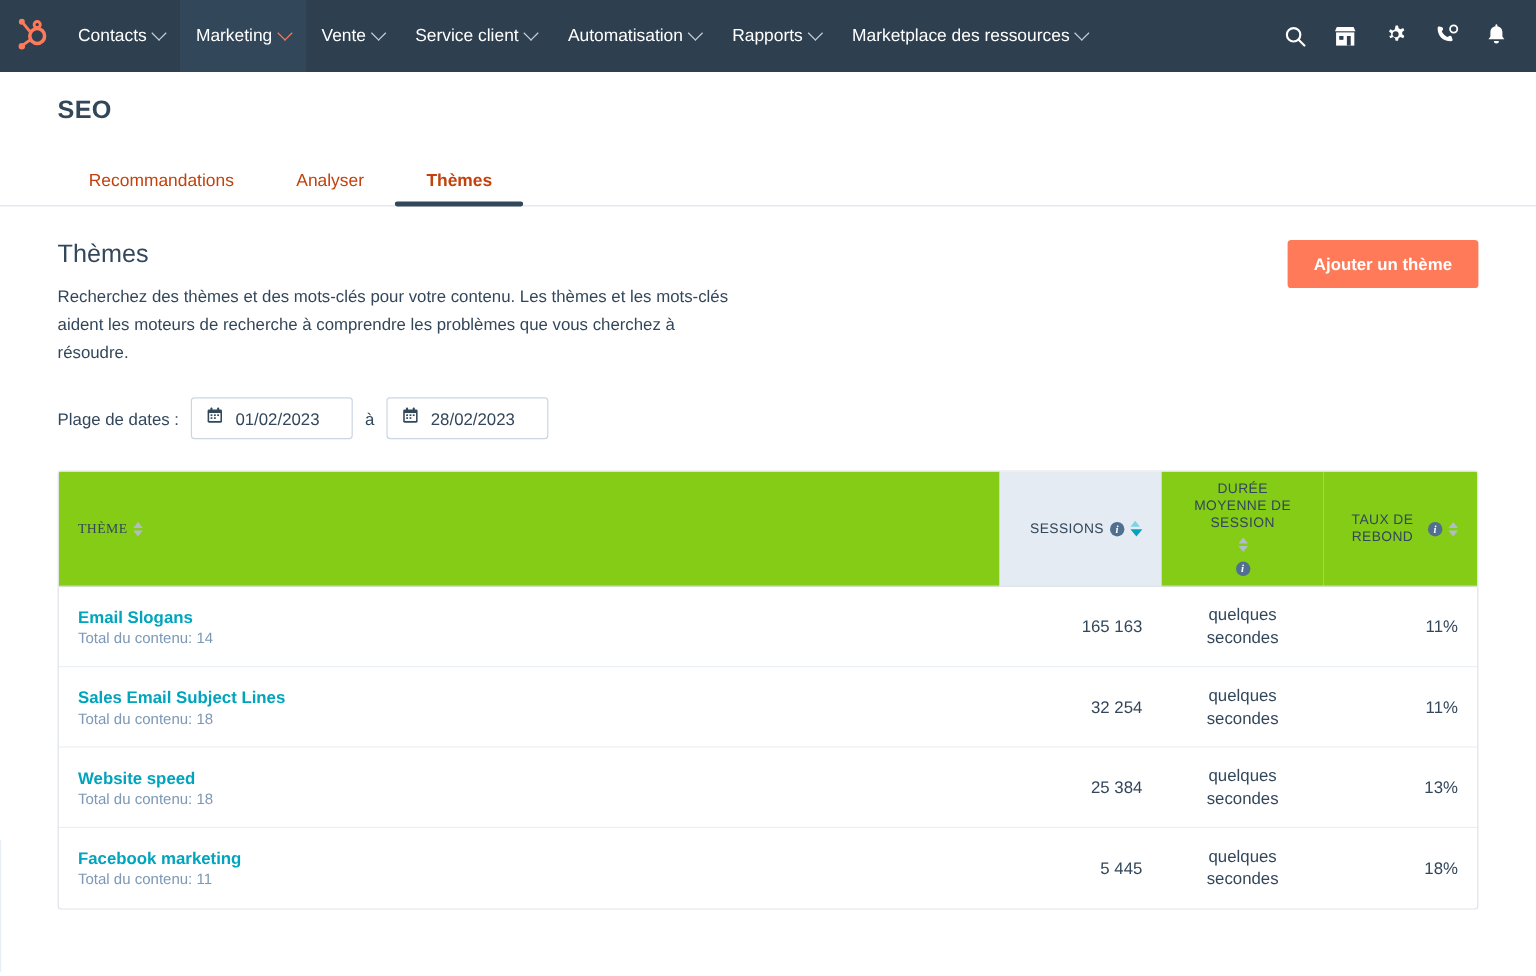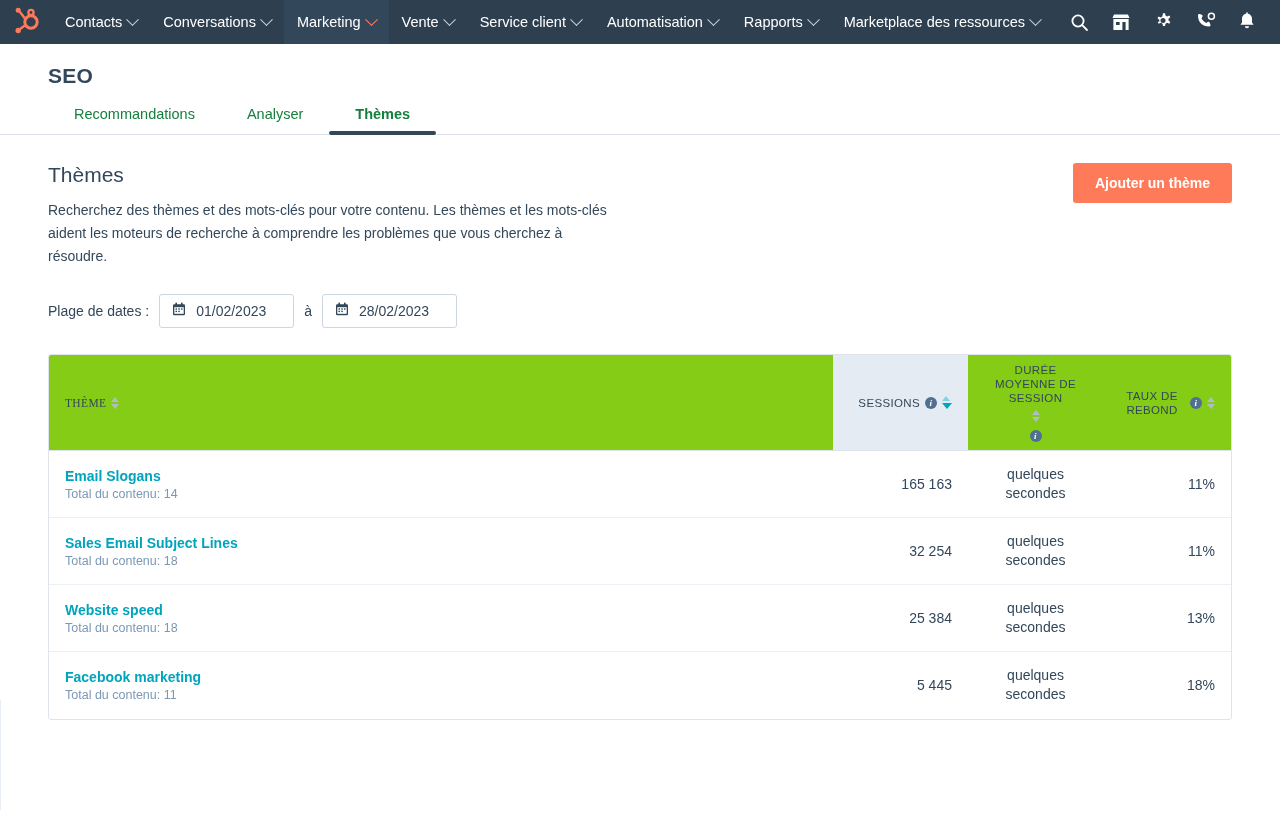--- a/index.html
+++ b/index.html
@@ -6,21 +6,21 @@
   html, body {
     width: 1280px; height: 813px;
     background: #ffffff;
     font-family: "Liberation Sans", sans-serif;
     color: #33475b;
     overflow: hidden;
   }
 
   
   .topnav {
-    height: 44px;
+    height: 60px;
     background: #2e3f50;
     display: flex;
     align-items: stretch;
     position: relative;
     overflow: hidden;
   }
   .logo-wrap {
     width: 52px;
     display: flex; align-items: center; justify-content: center;
     flex: 0 0 52px;
@@ -58,24 +58,25 @@
     padding: 20px 0 0 0;
     border-bottom: 1px solid #dfe3eb;
   }
   .page-title {
     font-size: 21px; font-weight: bold; color: #33475b;
     padding-left: 48px; letter-spacing: .2px;
   }
   .tabs { display: flex; padding-left: 48px; margin-top: 18px; }
   .tab {
     font-size: 14.5px;
-    color: #15803d;
+    color: #c2410c;
     padding: 0 26px 12px 26px;
     cursor: pointer;
     position: relative;
+    margin-top: 21px;
   }
   .tab.active { font-weight: bold; }
   .tab.active::after {
     content: ""; position: absolute;
     left: 0; right: 0; bottom: -1px; height: 4px;
     background: #33475b; border-radius: 2px;
   }
 
   
   .body-wrap { padding: 28px 48px 0 48px; position: relative; }
@@ -213,24 +214,20 @@
         <path d="M6.6 5.6 L11.8 12.2" stroke="#ff7a59" stroke-width="2.4"></path>
         <path d="M6.6 23.2 L11.9 19.4" stroke="#ff7a59" stroke-width="2.4"></path>
         <path d="M18 9.1 L18 10.6" stroke="#ff7a59" stroke-width="2.4"></path>
       </svg>
     </span>
   </div>
 
   <div class="nav-items">
     <div class="nav-item">
       <span>Contacts</span>
-      <span class="caret"></span>
-    </div>
-    <div class="nav-item">
-      <span>Conversations</span>
       <span class="caret"></span>
     </div>
     <div class="nav-item active">
       <span>Marketing</span>
       <span class="caret"></span>
     </div>
     <div class="nav-item">
       <span>Vente</span>
       <span class="caret"></span>
     </div>

